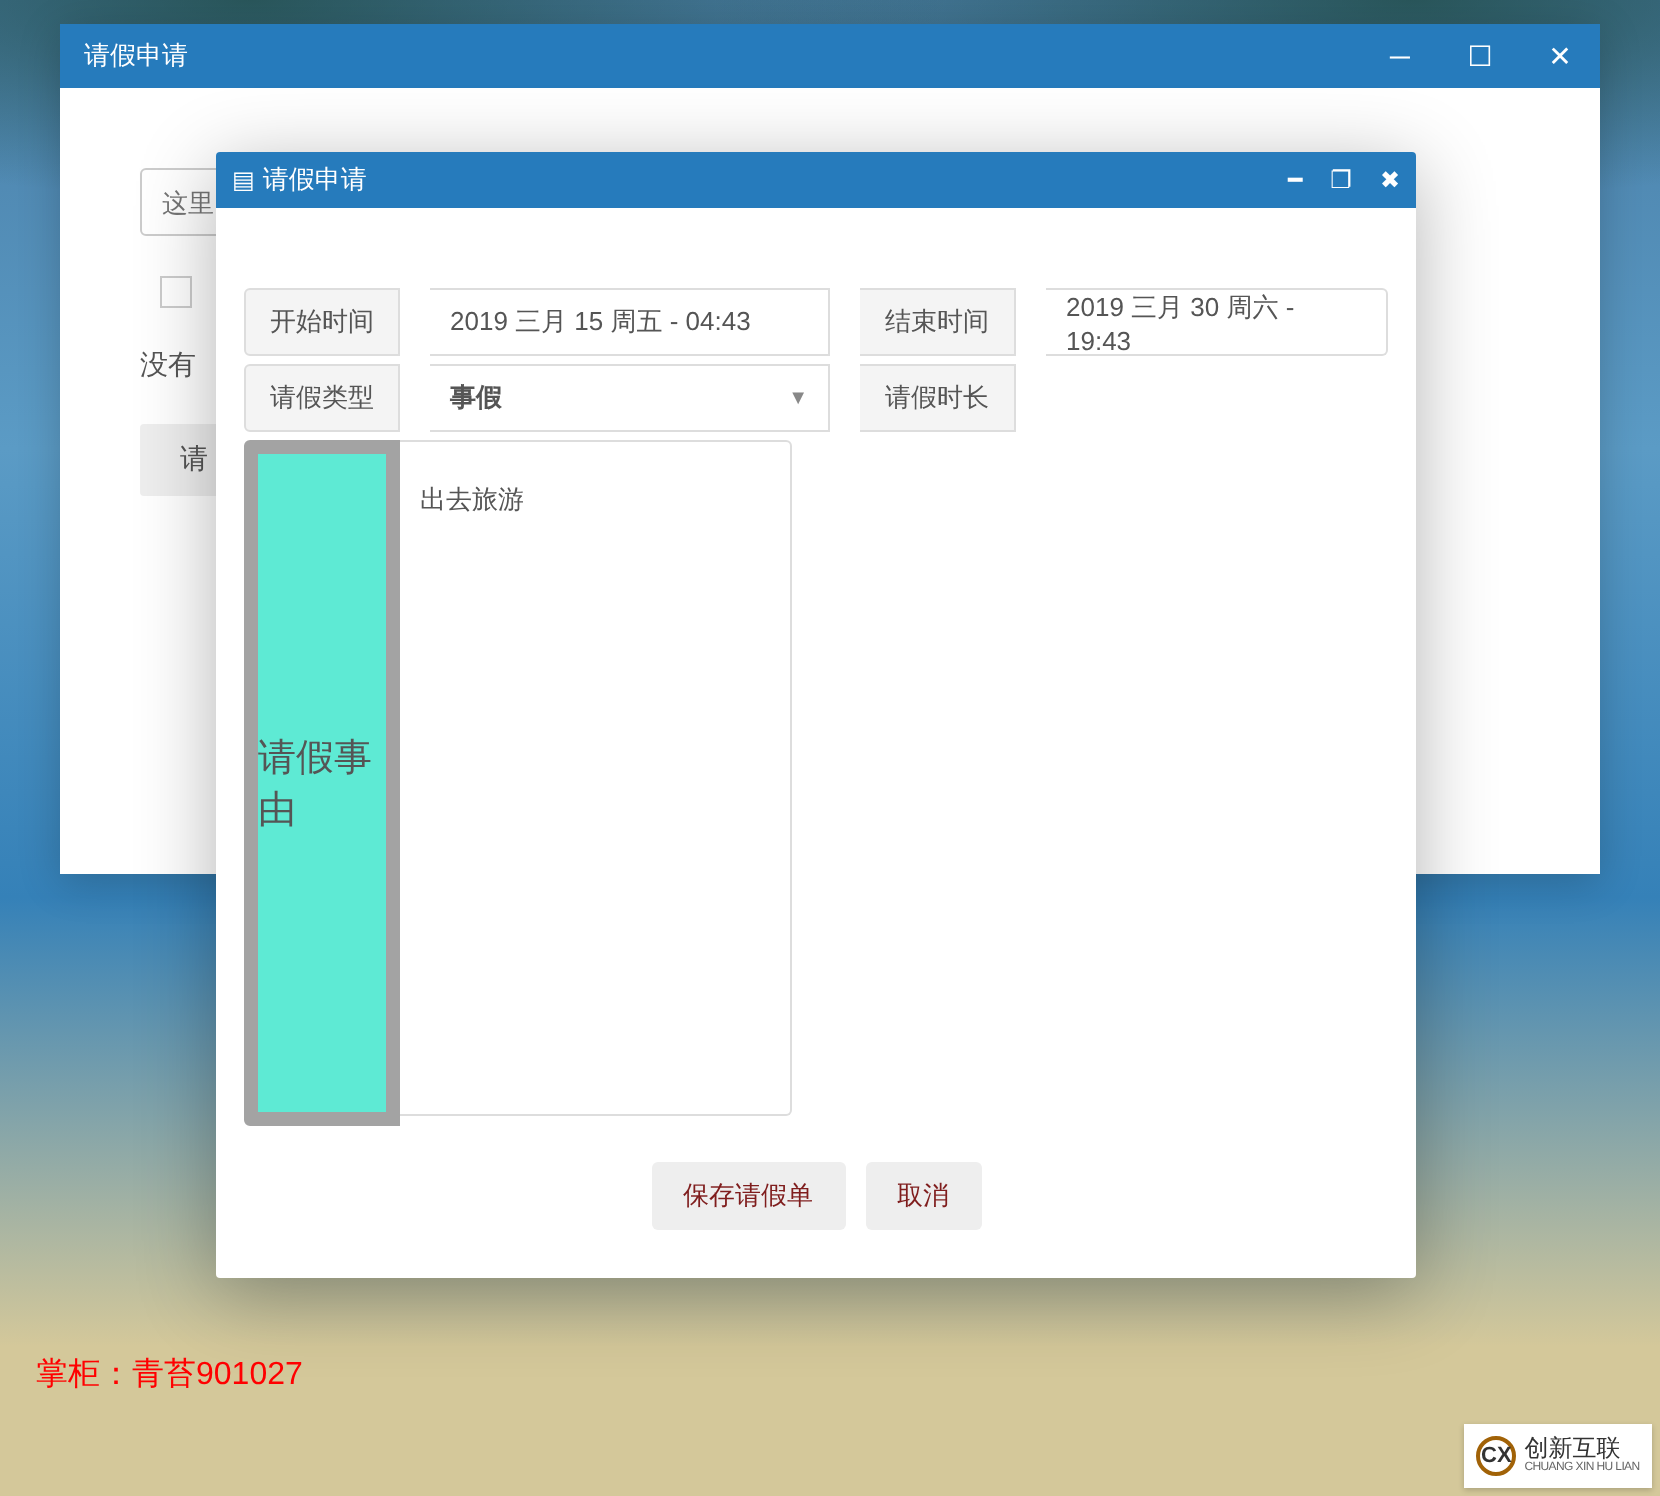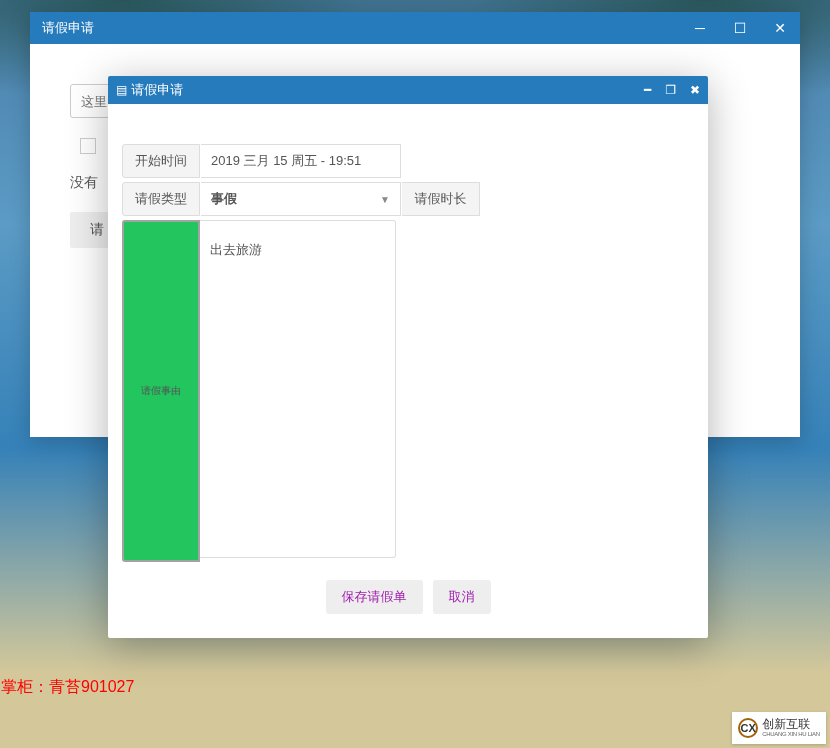--- a/index.html
+++ b/index.html
@@ -24,36 +24,36 @@
     .bg-button { height: 36px; padding: 0 20px; border: none; background: #eee; color: #555; font-size: 14px; border-radius: 2px; }
     
     .dialog { position: absolute; top: 76px; left: 108px; width: 600px; background: #fff; box-shadow: 0 8px 40px rgba(0,0,0,0.3); border-radius: 2px; }
     .dialog-titlebar { height: 28px; background: #267bbc; display: flex; align-items: center; padding: 0 8px; border-radius: 2px 2px 0 0;}
     .dialog-titlebar .icon { color: #fff; font-size: 12px; margin-right: 4px; }
     .dialog-titlebar .title { color: #fff; font-size: 13px; flex: 1; }
     .dialog-titlebar-controls { display: flex; gap: 14px; align-items: center; }
     .dialog-titlebar-controls span { color: #fff; font-size: 12px; cursor: pointer; }
     
     .dialog-body { padding: 40px 14px 24px 14px; }
-    .form-row { display: flex; gap: 1px; margin-bottom: 4px; }
+    .form-row { display: flex; gap: 15px; margin-bottom: 4px; }
     .form-label { width: 78px; height: 34px; background: #f4f4f4; border: 1px solid #ddd; display: flex; align-items: center; justify-content: center; font-size: 13px; color: #555; border-radius: 3px 0 0 3px; }
     .form-value { flex: 1; height: 34px; background: #fff; border: 1px solid #ddd; display: flex; align-items: center; padding: 0 10px; font-size: 13px; color: #555; border-left: none; }
     .form-value.half { border-radius: 0; }
     .form-value.end { border-radius: 0 3px 3px 0; }
     .form-select { flex: 1; height: 34px; background: #fff; border: 1px solid #ddd; display: flex; align-items: center; padding: 0 10px; font-size: 13px; color: #555; position: relative; border-left: none; justify-content: space-between; }
     .form-select .chevron { color: #888; font-size: 10px; }
     
     .form-row-textarea { display: flex; gap: 0; margin-bottom: 18px; }
-    .form-label-tall { width: 78px; background: #22c55e; border: 2px solid #a3a3a3; display: flex; align-items: center; justify-content: center; font-size: 10px; color: #555; border-radius: 3px 0 0 3px; }
+    .form-label-tall { width: 78px; background: #5eead4; border: 7px solid #a3a3a3; display: flex; align-items: center; justify-content: center; font-size: 19px; color: #555; border-radius: 3px 0 0 3px; }
     .form-textarea { flex: 1; height: 338px; background: #fff; border: 1px solid #ddd; padding: 20px 10px; font-size: 13px; color: #555; border-left: none; border-radius: 0 3px 3px 0; resize: none; font-family: inherit; position: relative; }
     
     .dialog-footer { display: flex; justify-content: center; gap: 10px; }
-    .btn { height: 34px; padding: 0 16px; border: none; background: #eee; color: #a21caf; font-size: 13px; border-radius: 3px; cursor: pointer; }
+    .btn { height: 34px; padding: 0 16px; border: none; background: #eee; color: #7f1d1d; font-size: 13px; border-radius: 3px; cursor: pointer; }
     
-    .watermark { position: absolute; bottom: 50px; left: 1px; color: #f00; font-size: 16px; font-weight: 500; }
+    .watermark { position: absolute; bottom: 50px; left: 18px; color: #f00; font-size: 16px; font-weight: 500; }
     .brand-logo { position: absolute; bottom: 4px; right: 4px; width: 94px; height: 32px; background: #fff; display: flex; align-items: center; justify-content: center; gap: 4px; font-size: 10px; color: #333; box-shadow: 0 1px 3px rgba(0,0,0,0.2); }
     .brand-logo .mark { width: 20px; height: 20px; border: 2px solid #a16207; border-radius: 50%; display: flex; align-items: center; justify-content: center; font-size: 11px; font-weight: bold; }
     .brand-logo .text { display:flex; flex-direction:column; line-height:1.1;}
     .brand-logo .cn{font-size:12px; font-weight:normal;}
     .brand-logo .en{font-size:6px; letter-spacing:-0.3px; color:#666;}
   </style>
 </head>
 <body>
 
 <div class="bg-palm"></div>
@@ -88,21 +88,23 @@
     <div class="dialog-titlebar-controls">
       <span>━</span>
       <span>❐</span>
       <span>✖</span>
     </div>
   </div>
   <div class="dialog-body">
 
     <div class="form-row">
       <div class="form-label">开始时间</div>
-      <div class="form-value half" style="flex:0 0 200px; border-radius:0;">2019 三月 15 周五 - 19:51</div>
+      <div class="form-value half" style="flex:0 0 200px; border-radius:0;">2019 三月 15 周五 - 04:43</div>
+      <div class="form-label" style="border-radius:0; border-left:none;">结束时间</div>
+      <div class="form-value end">2019 三月 30 周六 - 19:43</div>
     </div>
 
     <div class="form-row">
       <div class="form-label">请假类型</div>
       <div class="form-select" style="flex:0 0 200px;font-weight:bold;">
         <span>事假</span>
         <span class="chevron">▼</span>
       </div>
       <div class="form-label" style="border-radius:0; border-left:none;text-align:center;">请假时长</div>
     </div>

